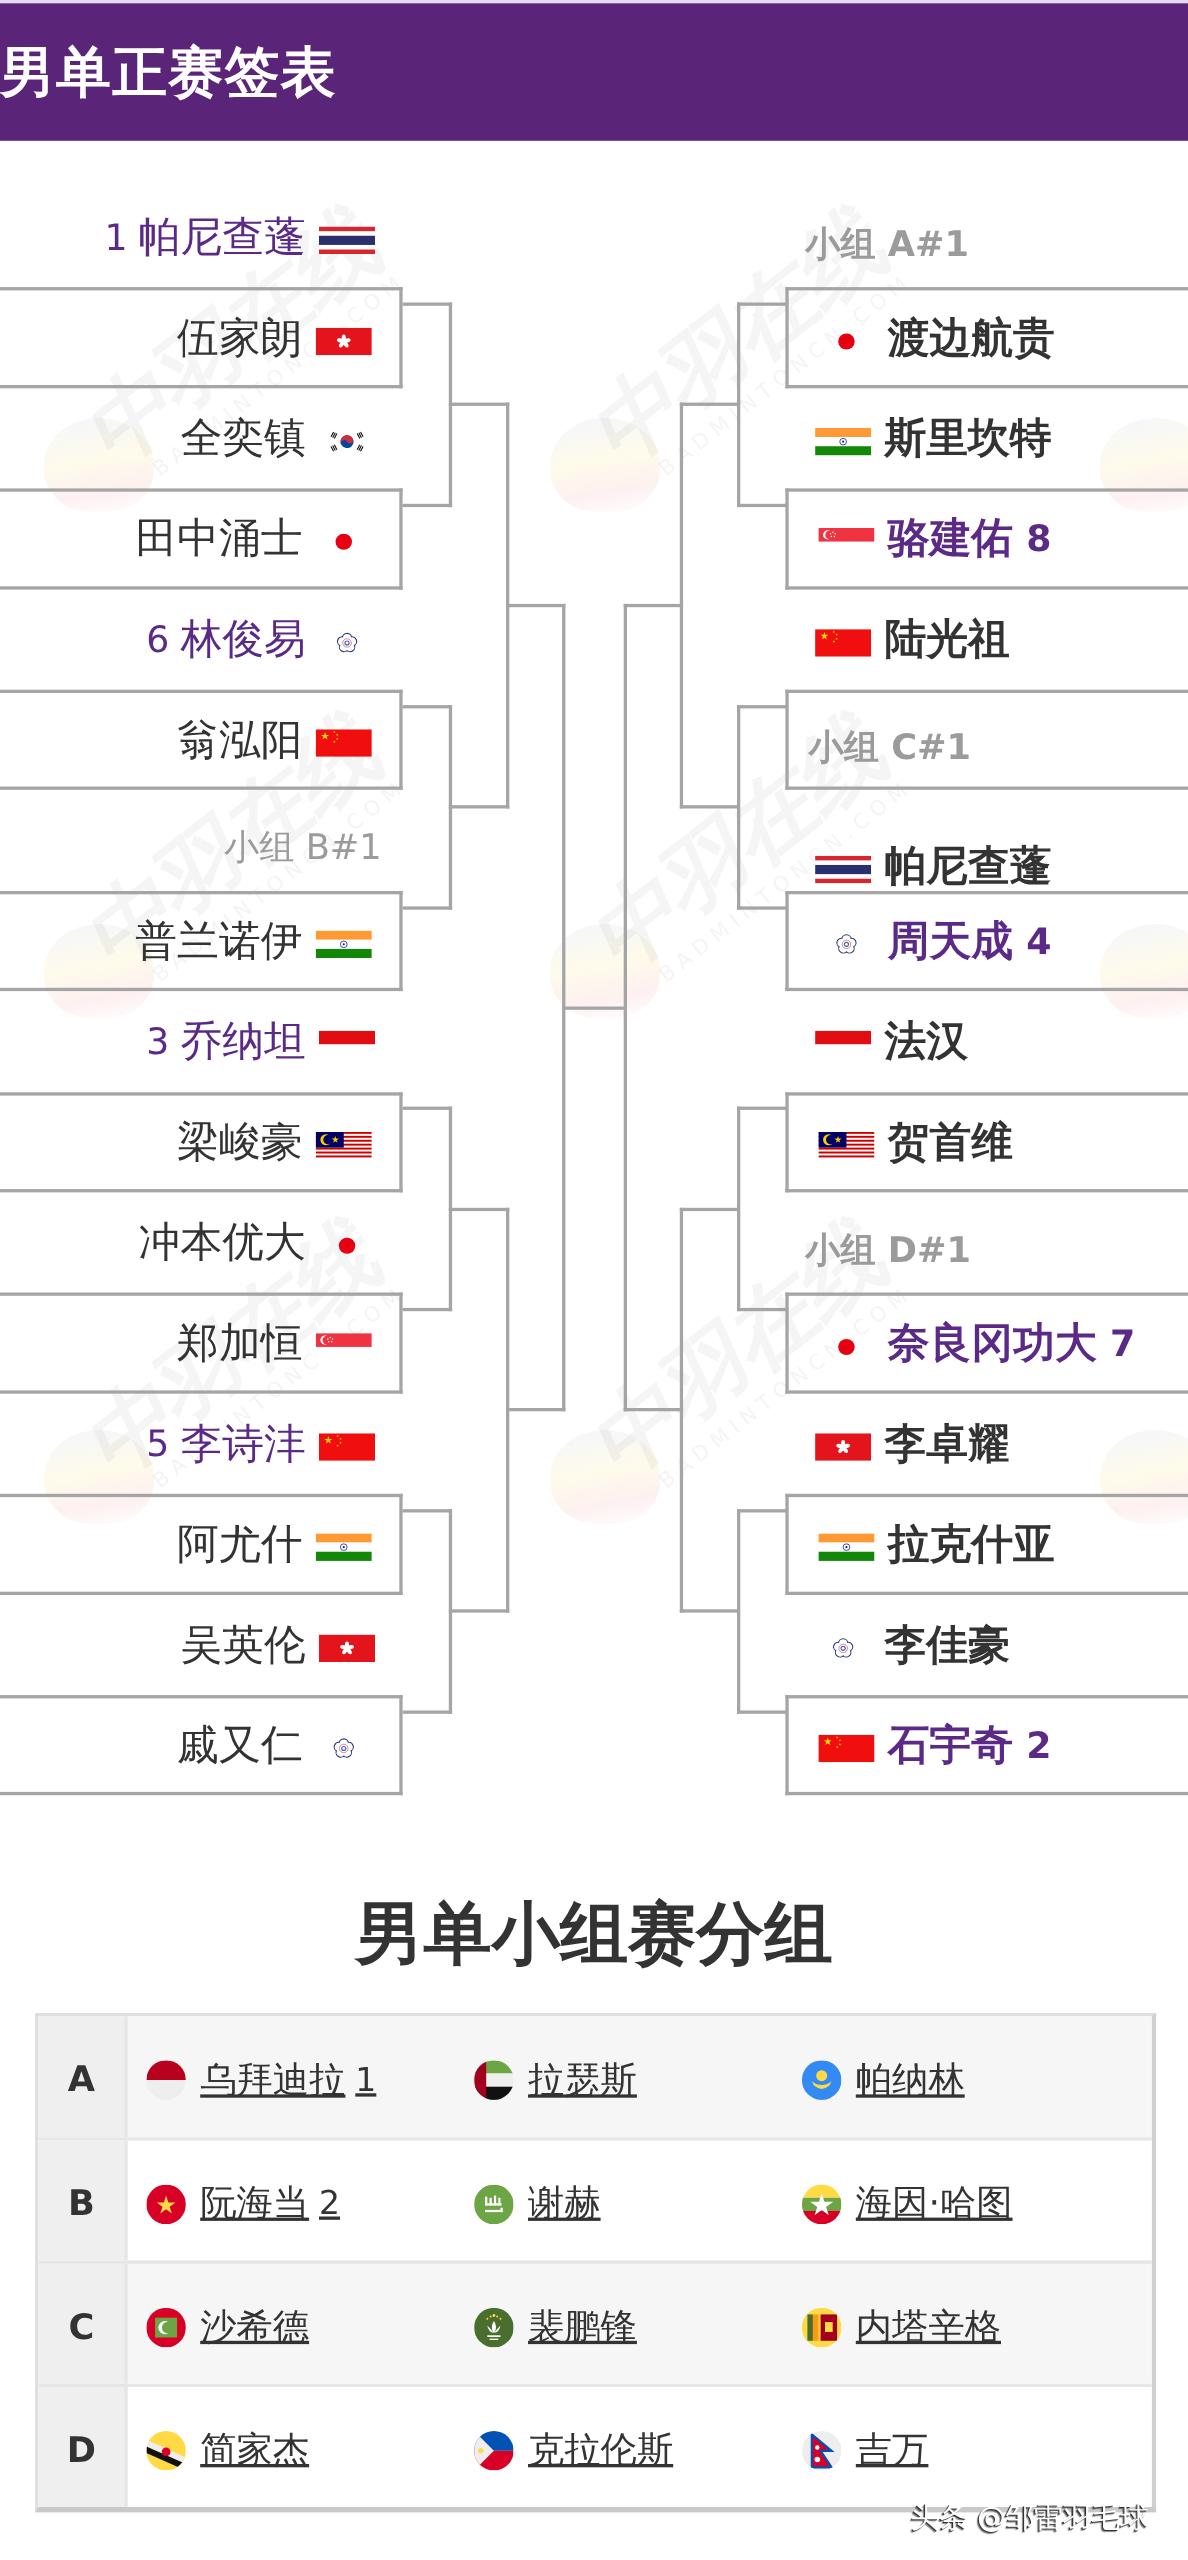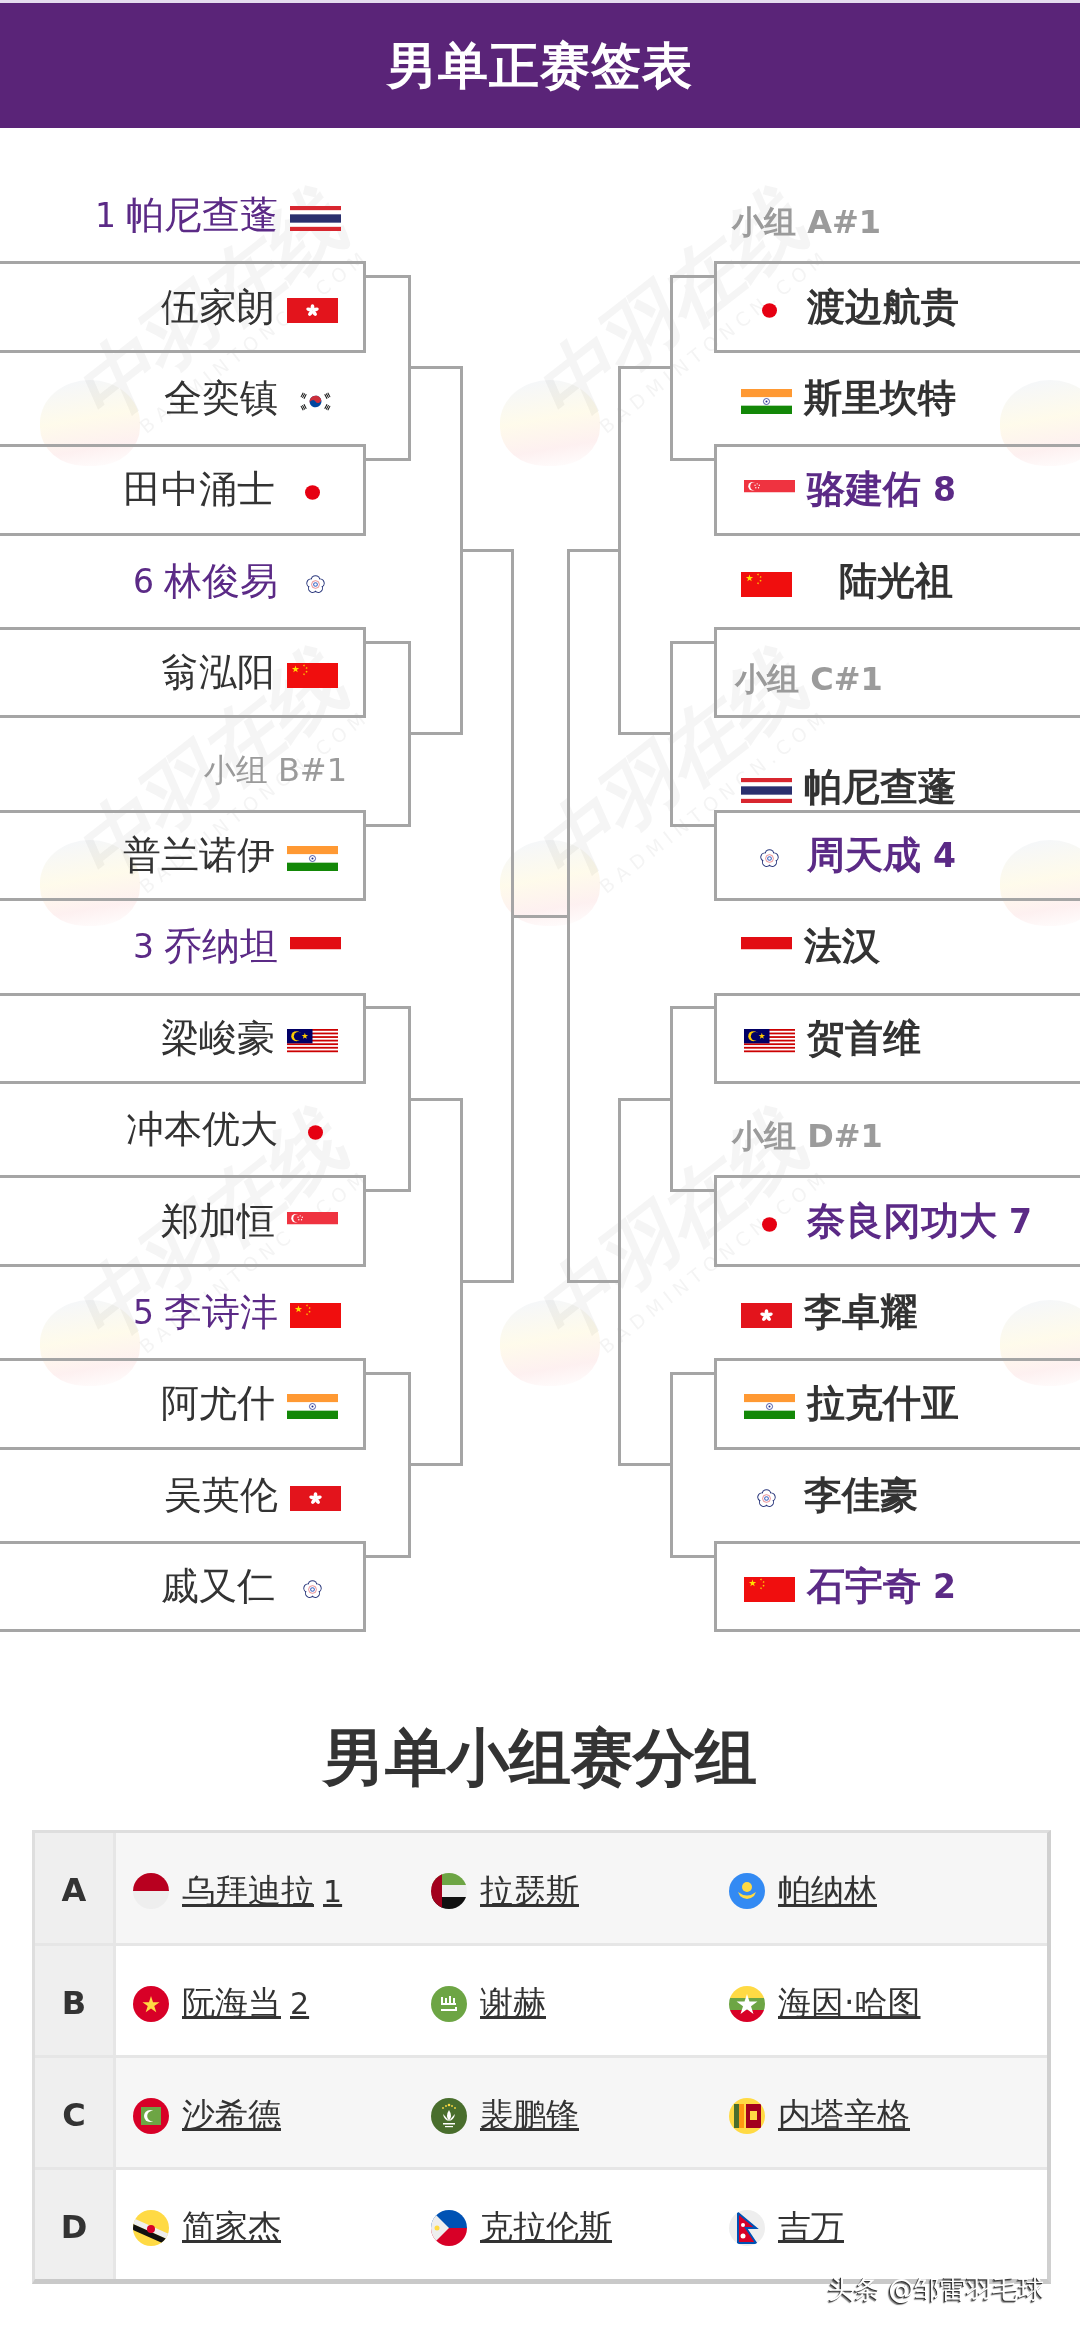--- a/index.html
+++ b/index.html
@@ -1,21 +1,21 @@
 <!DOCTYPE html>
 <html><head>
 <meta charset="utf-8">
 <style>
   * { box-sizing: border-box; margin: 0; padding: 0; }
   html, body { width: 1080px; height: 2327px; overflow: hidden; background: #ffffff; }
   body { position: relative; font-family: "DejaVu Sans", "Liberation Sans", sans-serif; color: #333; }
 
   .topstrip { position: absolute; left: 0; top: 0; width: 1080px; height: 3px; background: #e4dcee; }
   .header { position: absolute; left: 0; top: 3px; width: 1080px; height: 125px; background: #5a2478;
-            display: flex; align-items: center; justify-content: center; }
+            display: flex; align-items: center; }
   .header h1 { color: #fff; font-size: 50px; font-weight: bold; letter-spacing: 1px; line-height: 1; }
 
   
   .wm { position: absolute; transform: rotate(-38deg); transform-origin: 0 100%; white-space: nowrap; z-index: 0; pointer-events: none; }
   .wm-brand { font-size: 80px; font-weight: bold; font-style: italic; color: rgba(60,60,60,0.05); letter-spacing: -2px; line-height: 84px; }
   .wm-site { font-size: 19px; letter-spacing: 6px; color: rgba(60,60,60,0.06); margin-left: 30px; line-height: 22px; }
   .wm-logo { position: absolute; width: 100px; height: 86px; border-radius: 50% 50% 45% 45%; z-index: 0;
              background: linear-gradient(170deg, rgba(90,130,210,0.07) 0%, rgba(250,215,60,0.10) 45%, rgba(235,70,70,0.08) 75%, rgba(255,255,255,0) 100%); }
 
   
@@ -376,21 +376,21 @@
           <circle cx="18" cy="6.3" r="0.8"></circle>
           <circle cx="17.1" cy="9.3" r="0.8"></circle>
           <circle cx="13.9" cy="9.3" r="0.8"></circle>
           <circle cx="13" cy="6.3" r="0.8"></circle>
         </g>
       </svg>
     </span>
   <span class="seeded">骆建佑</span>
   <span class="seed">8</span>
 </div>
-<div class="slot R" style="top:535.6px;gap:35px;">
+<div class="slot R" style="top:535.6px;">
   <span class="flag">
       <svg viewBox="0 0 60 30" preserveAspectRatio="none">
         <rect width="60" height="30" fill="#f00e0e"></rect>
         <polygon points="0,-1 0.2245,-0.309 0.951,-0.309 0.363,0.118 0.588,0.809 0,0.382 -0.588,0.809 -0.363,0.118 -0.951,-0.309 -0.2245,-0.309" fill="#ffde00" transform="translate(10,7.5) rotate(0) scale(4.5)"></polygon>
         <polygon points="0,-1 0.2245,-0.309 0.951,-0.309 0.363,0.118 0.588,0.809 0,0.382 -0.588,0.809 -0.363,0.118 -0.951,-0.309 -0.2245,-0.309" fill="#ffde00" transform="translate(20,3) rotate(20) scale(1.5)"></polygon>
         <polygon points="0,-1 0.2245,-0.309 0.951,-0.309 0.363,0.118 0.588,0.809 0,0.382 -0.588,0.809 -0.363,0.118 -0.951,-0.309 -0.2245,-0.309" fill="#ffde00" transform="translate(23,6) rotate(45) scale(1.5)"></polygon>
         <polygon points="0,-1 0.2245,-0.309 0.951,-0.309 0.363,0.118 0.588,0.809 0,0.382 -0.588,0.809 -0.363,0.118 -0.951,-0.309 -0.2245,-0.309" fill="#ffde00" transform="translate(23,10.5) rotate(0) scale(1.5)"></polygon>
         <polygon points="0,-1 0.2245,-0.309 0.951,-0.309 0.363,0.118 0.588,0.809 0,0.382 -0.588,0.809 -0.363,0.118 -0.951,-0.309 -0.2245,-0.309" fill="#ffde00" transform="translate(20,13.5) rotate(20) scale(1.5)"></polygon>
       </svg>
     </span>

